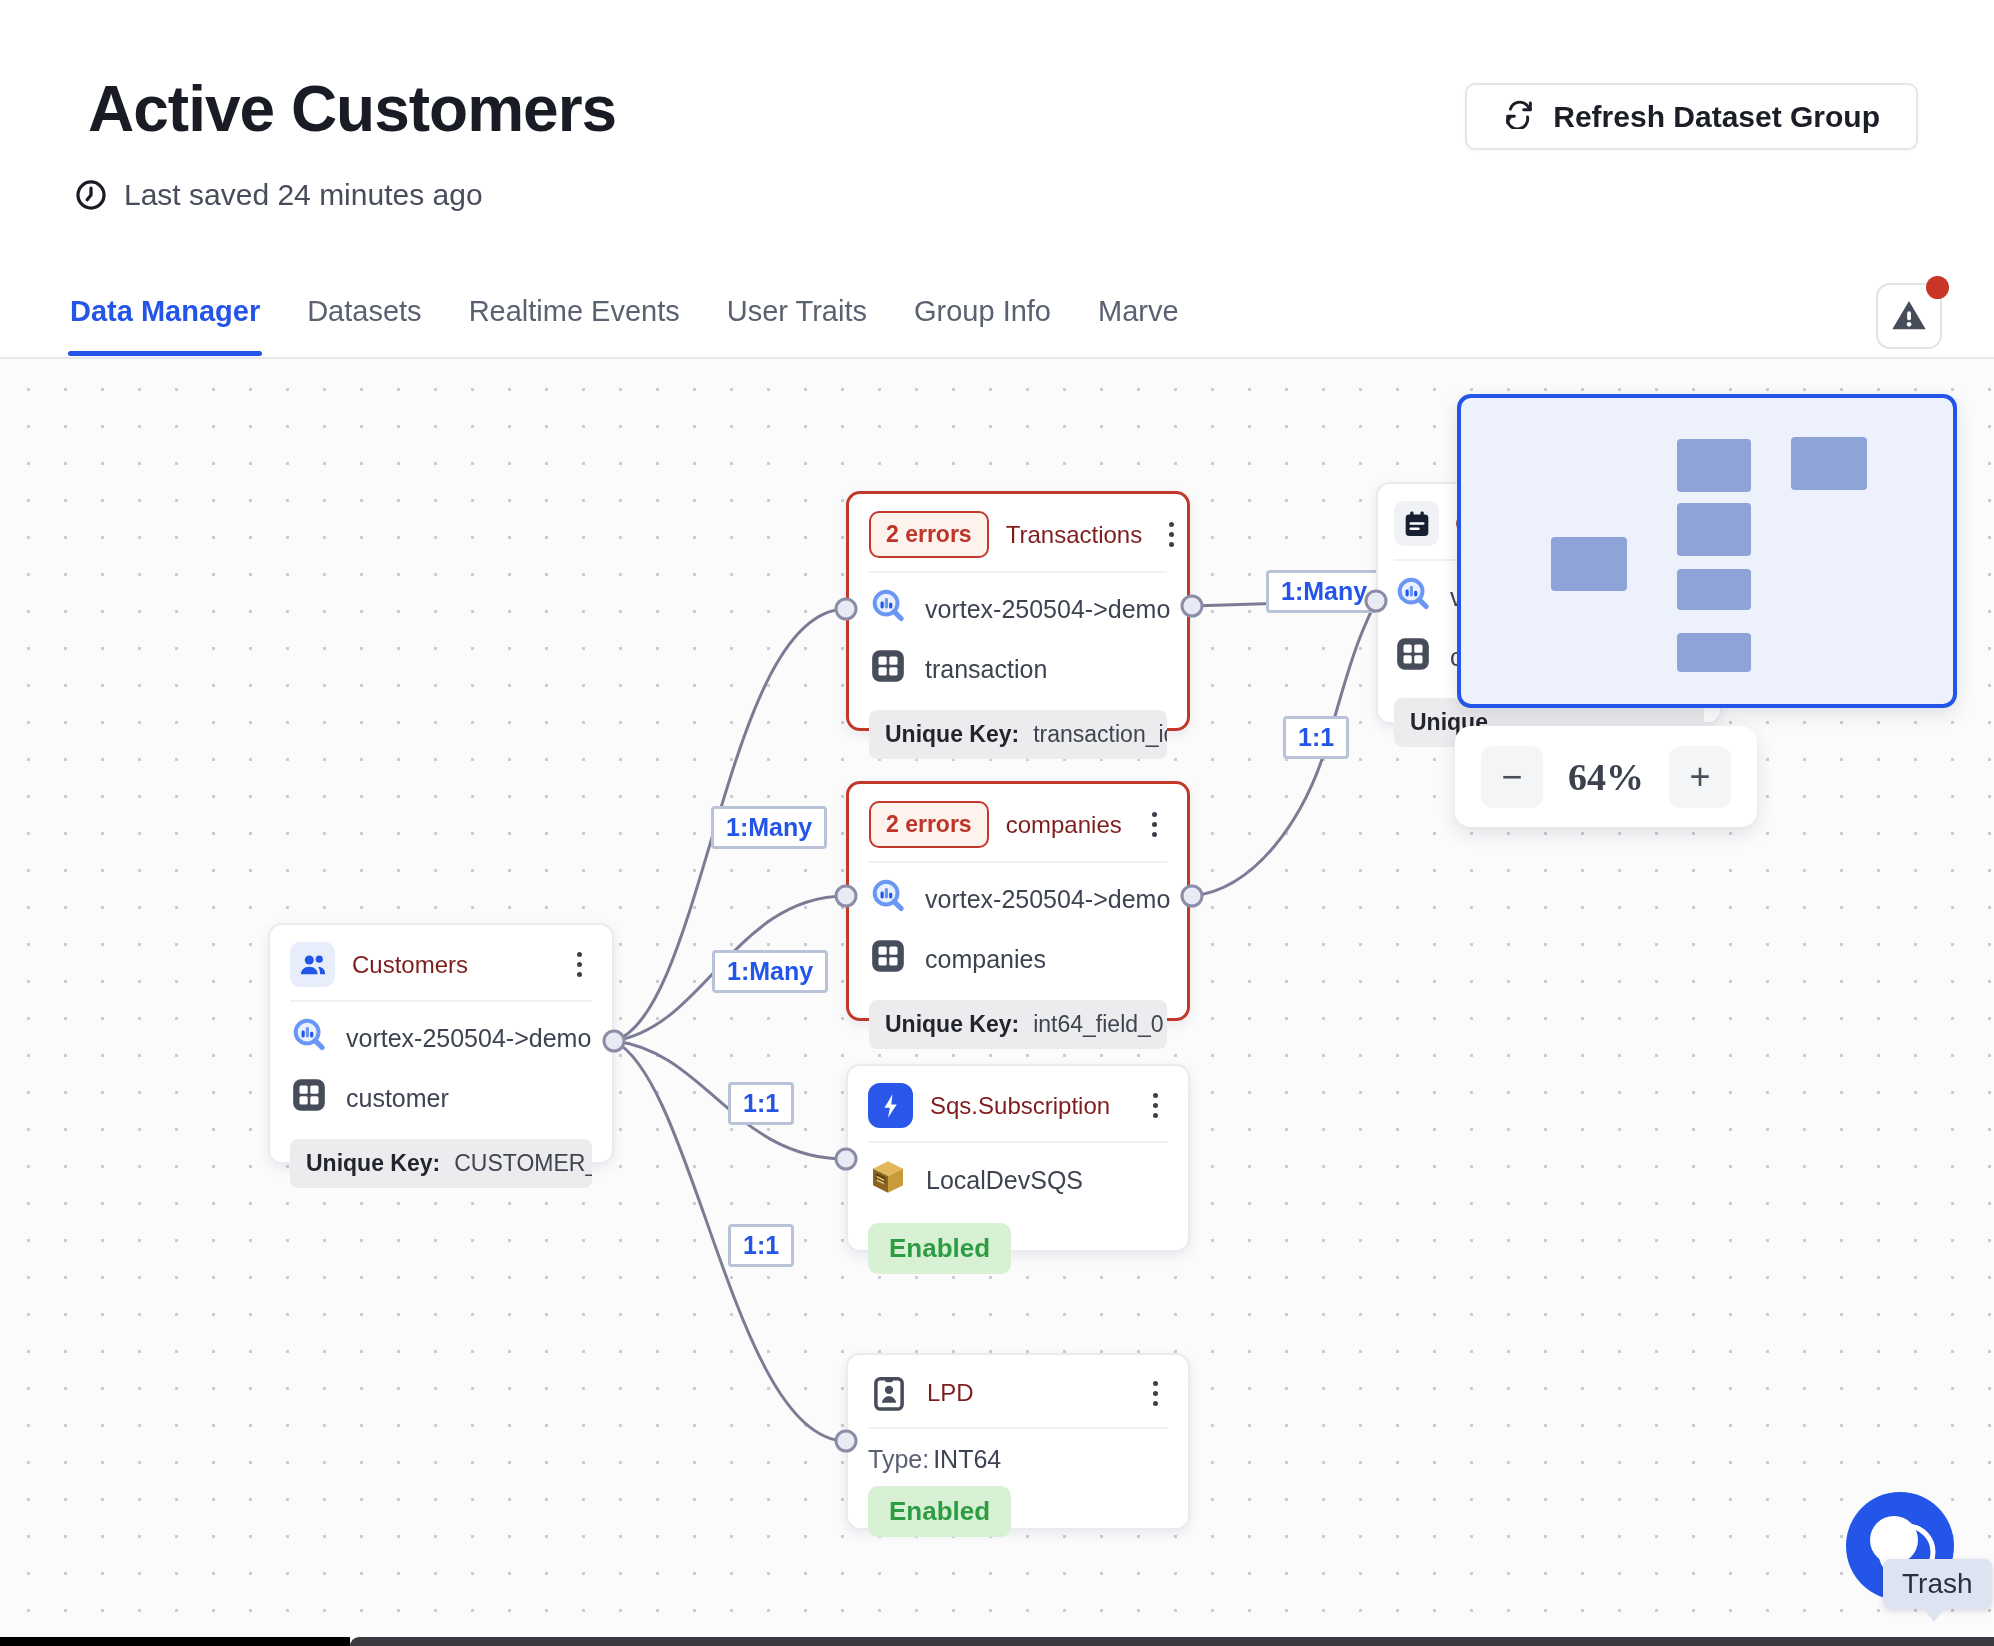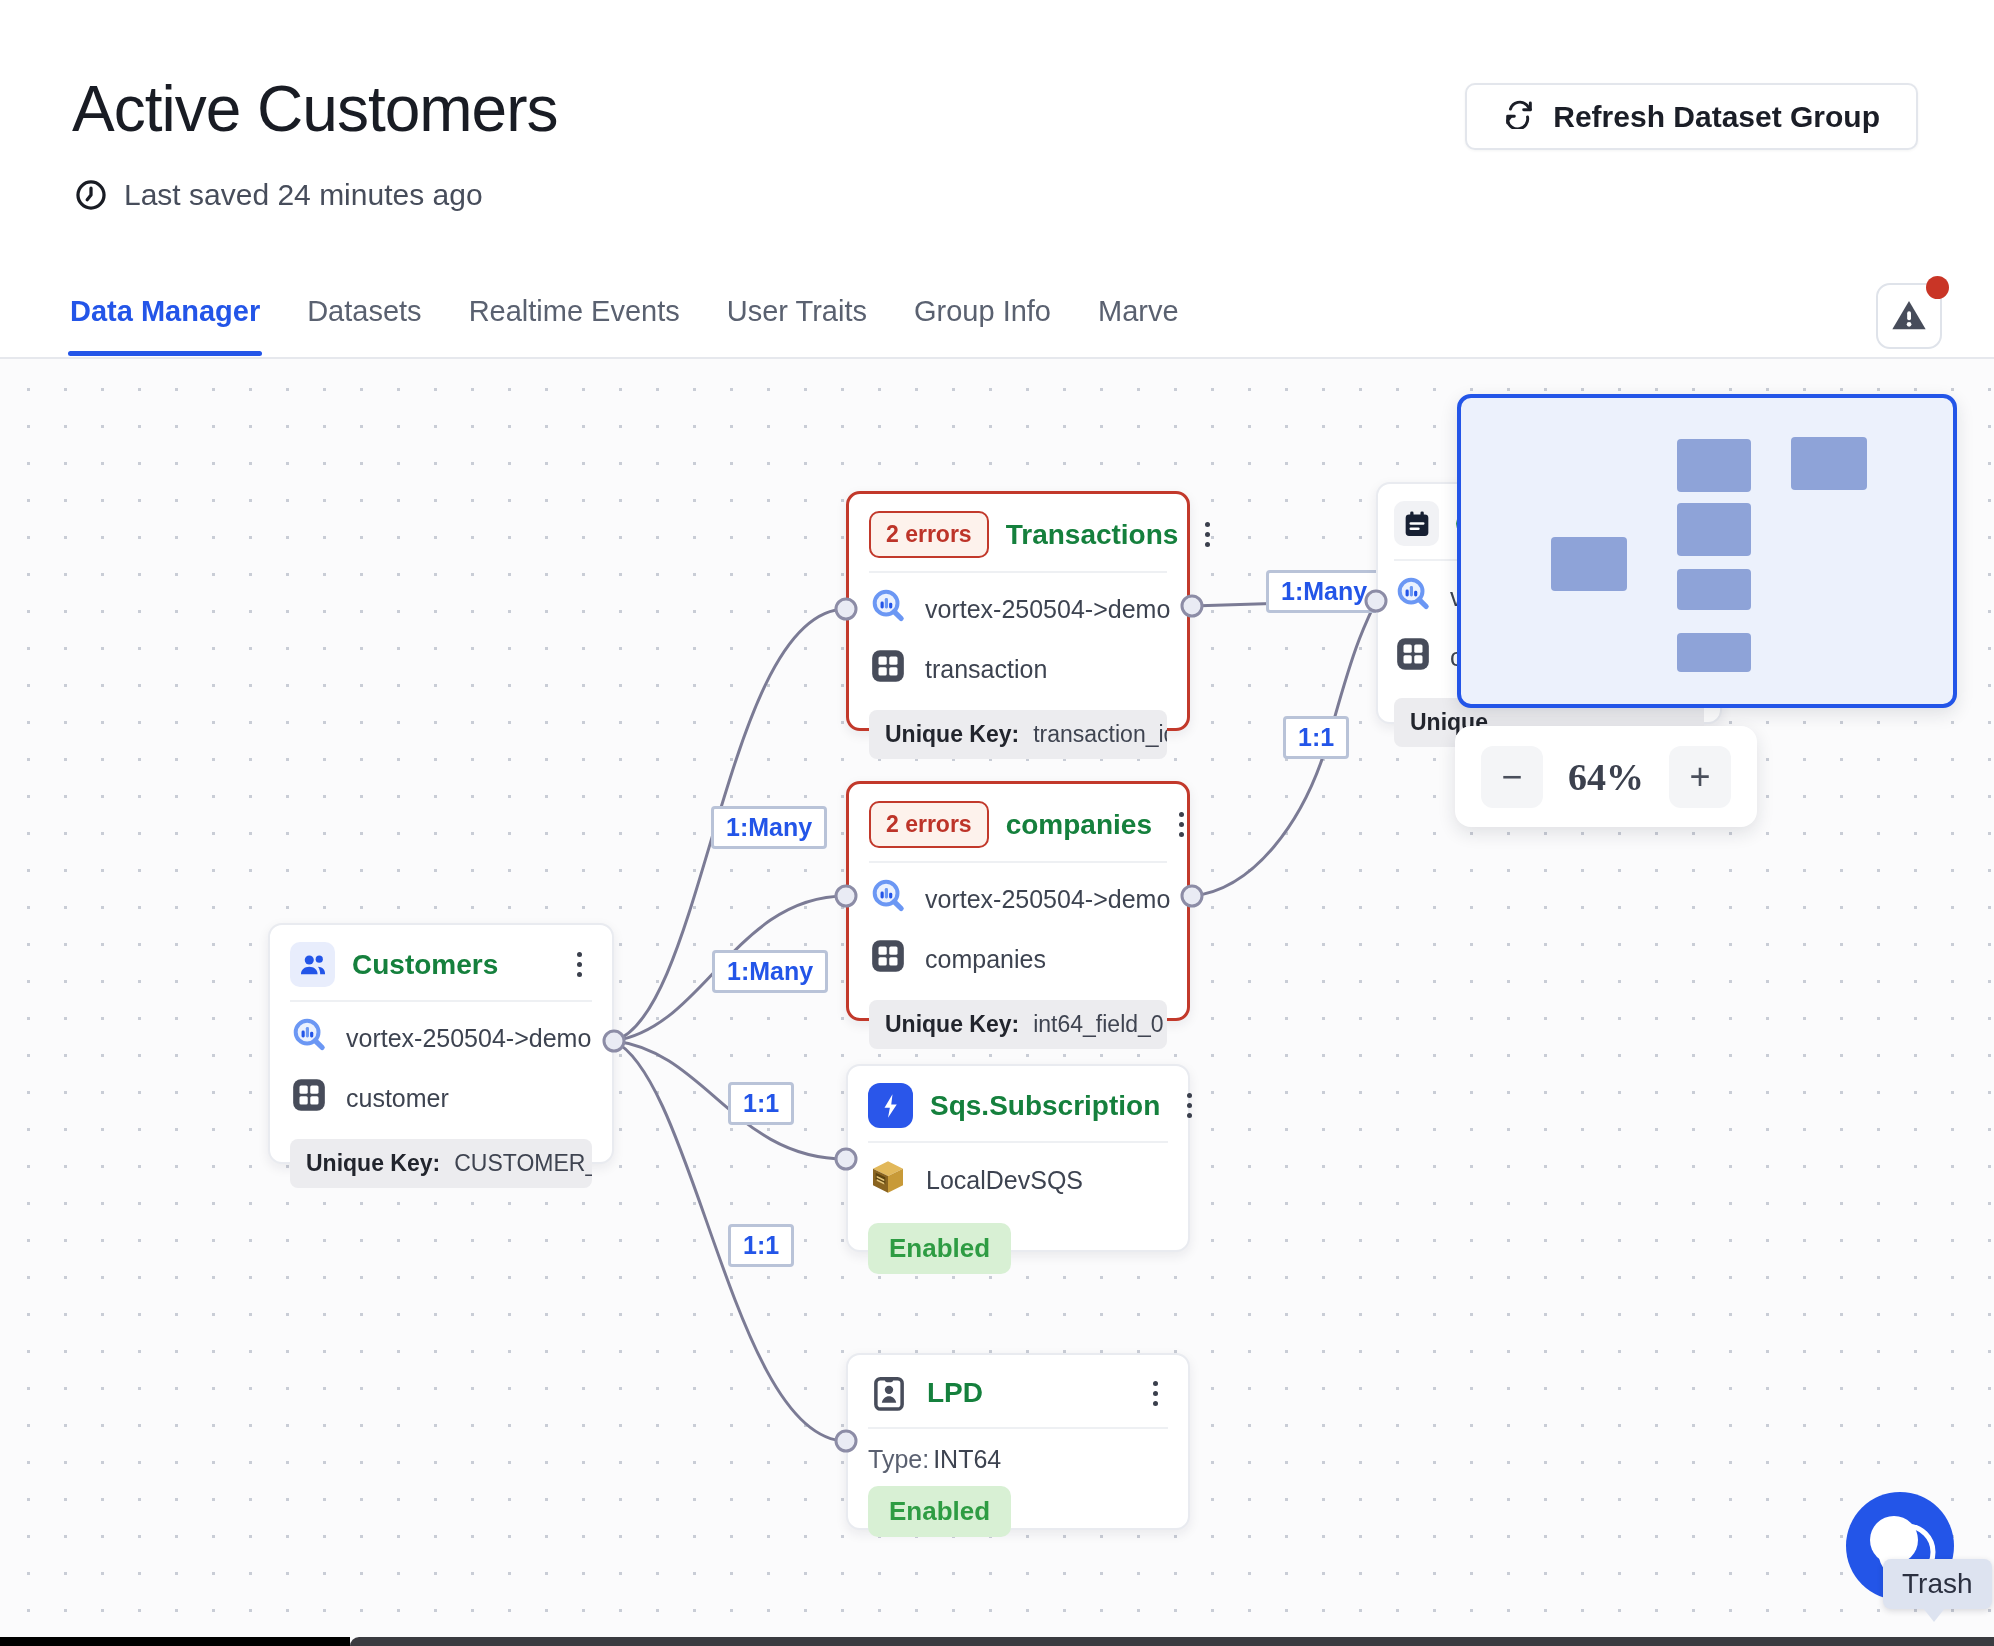--- a/index.html
+++ b/index.html
@@ -1,21 +1,21 @@
 <!DOCTYPE html>
 <html><head>
 <meta charset="utf-8">
 <style>
   * { box-sizing: border-box; margin: 0; padding: 0; }
   html,body { width:1994px; height:1646px; overflow:hidden; background:#fff;
     font-family:"Liberation Sans", sans-serif; }
 
   
   .header { position:relative; width:100%; height:359px; background:#fff; }
-  .page-title { position:absolute; left:72px; top:72px; font-size:64px; font-weight:400;
+  .page-title { position:absolute; left:88px; top:72px; font-size:64px; font-weight:700;
     color:#191c24; letter-spacing:-1px; }
   .saved-row { position:absolute; left:74px; top:178px; display:flex; align-items:center; gap:16px;
     color:#474d5b; font-size:30px; font-weight:500; }
   .saved-row svg { display:block; }
   .refresh-btn { position:absolute; right:76px; top:83px; height:67px; padding:0 36px;
     display:flex; align-items:center; gap:18px; background:#fff; border:2px solid #e3e6ec;
     border-radius:10px; box-shadow:0 1px 3px rgba(25,30,45,.05); cursor:pointer;
     font-size:30px; font-weight:700; color:#1b1e27; font-family:inherit; }
 
   
@@ -41,21 +41,21 @@
     background:radial-gradient(closest-side at 10% 100%, rgba(255,255,255,.95), rgba(255,255,255,0));
     pointer-events:none; }
   .edges { position:absolute; left:0; top:0; z-index:1; }
   .edges path { fill:none; stroke:#7b7b95; stroke-width:3; }
 
   
   .card { position:absolute; background:#fff; border:2px solid #e9ebf0; border-radius:14px;
     box-shadow:0 4px 12px rgba(25,30,50,.08); z-index:3; }
   .card.error { border:3px solid #c2392b; }
   .card-header { display:flex; align-items:center; gap:17px; padding:17px 20px 13px 20px; }
-  .card-title { font-size:28px; font-weight:700; color:#15803d; white-space:nowrap; }
+  .card-title { font-size:24px; font-weight:400; color:#7f1d1d; white-space:nowrap; }
   .icon-sq { width:45px; height:45px; border-radius:10px; display:flex; align-items:center;
     justify-content:center; flex:none; }
   .icon-blue-bg { background:#e8edfc; }
   .icon-gray-bg { background:#f1f2f5; }
   .icon-bolt-bg { background:#2a56ea; border-radius:12px; }
   .kebab { margin-left:auto; display:flex; flex-direction:column; gap:5px; padding:8px 10px;
     background:none; border:none; cursor:pointer; }
   .kebab span { width:5px; height:5px; border-radius:50%; background:#3a3f4c; }
   .card-div { height:2px; background:#eef0f3; margin:0 20px; }
   .card-row { display:flex; align-items:center; gap:18px; padding:14px 20px; font-size:25px;

